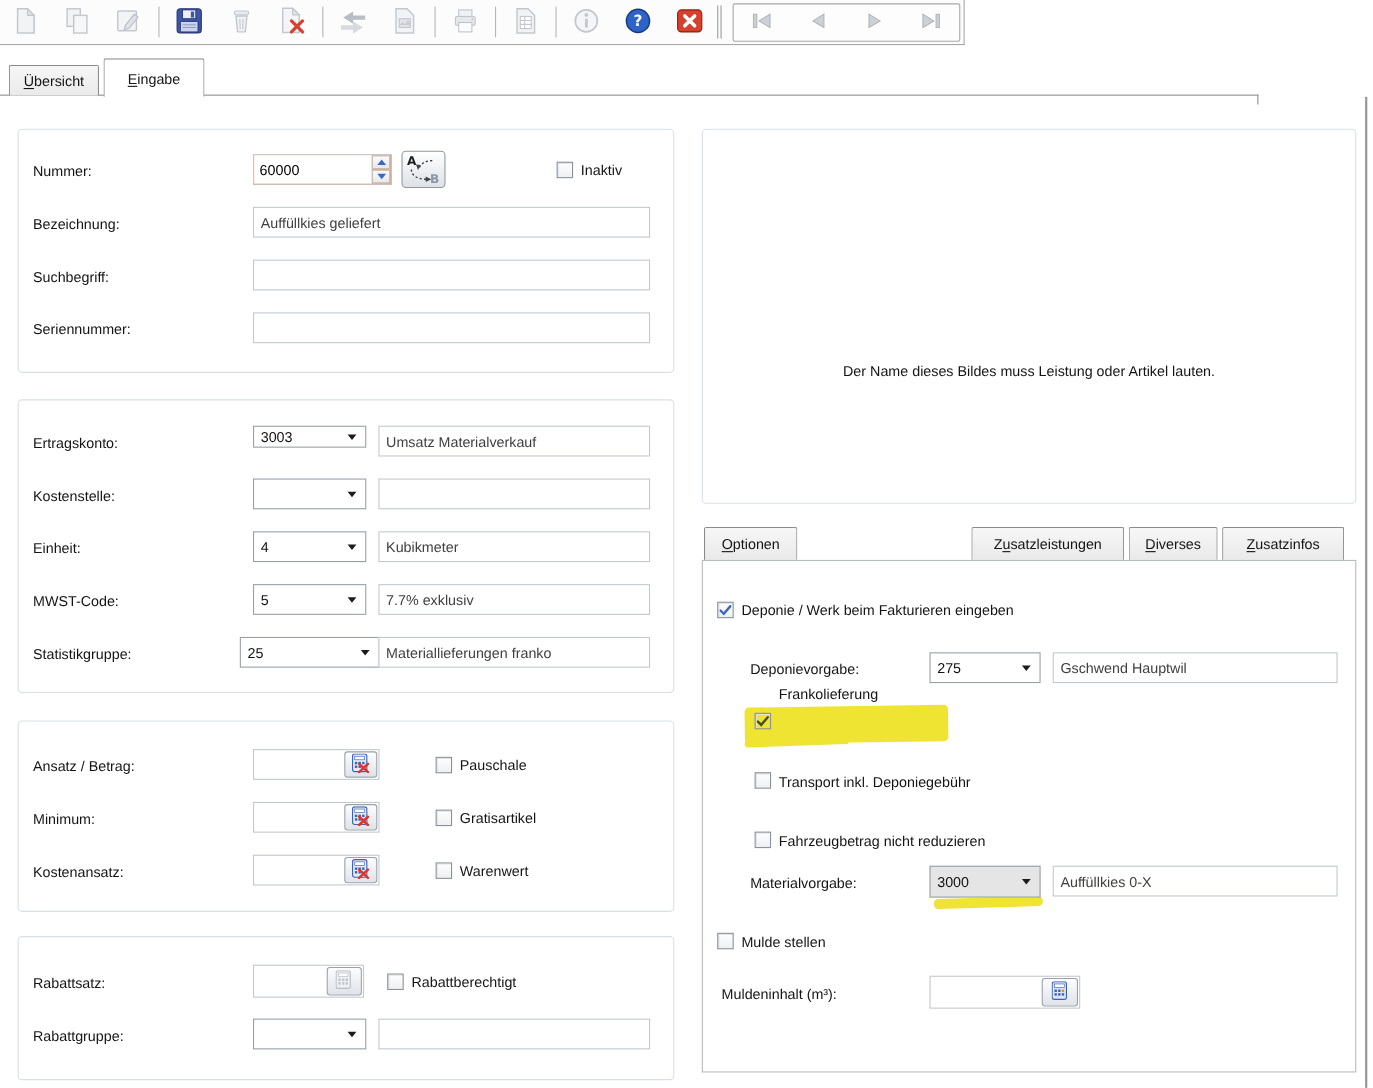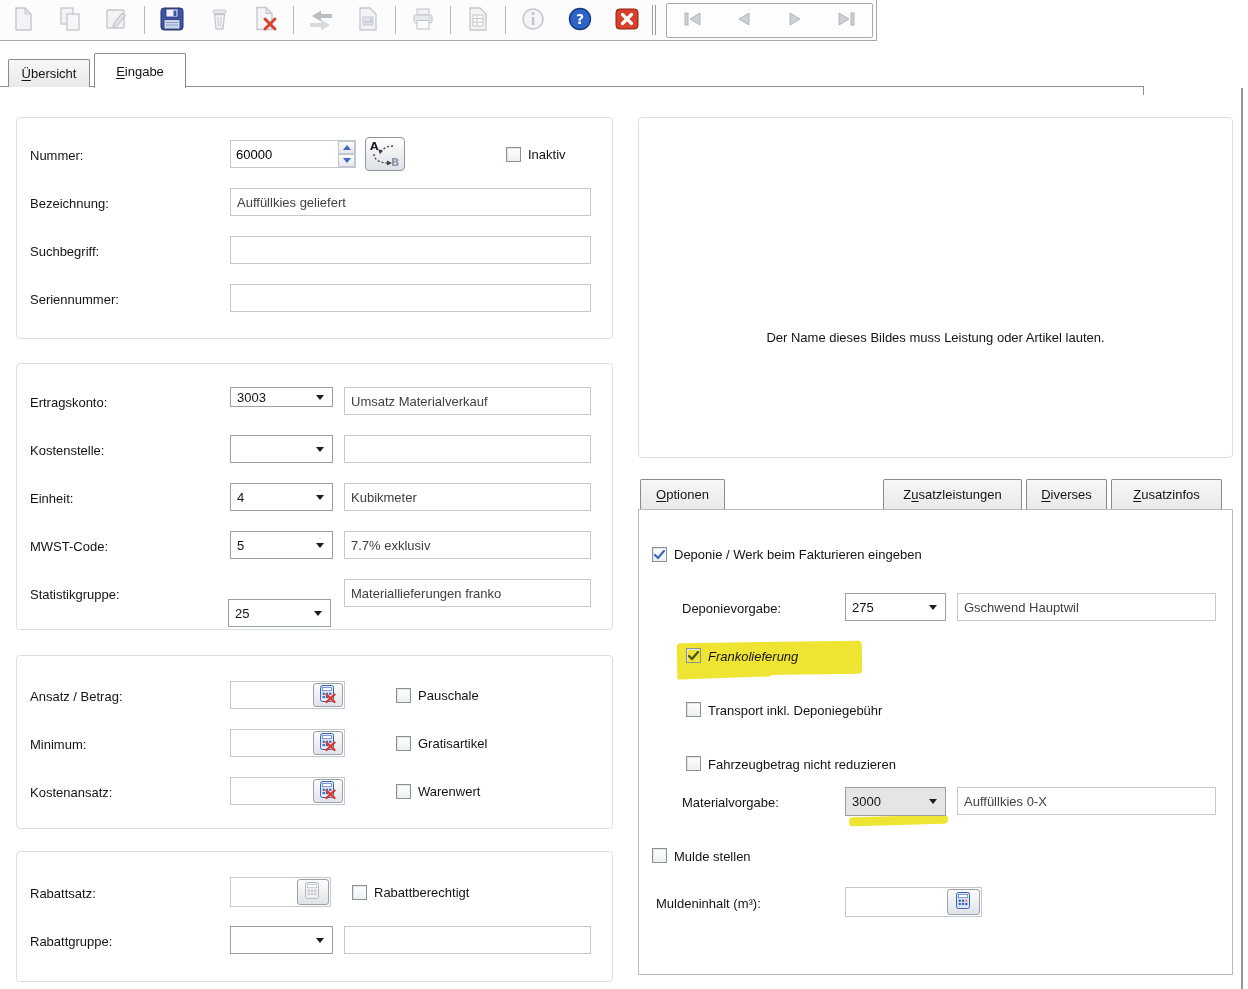--- a/index.html
+++ b/index.html
@@ -283,21 +283,21 @@
   <input class="txt" style="left: 344px; top: 483px; width: 247px; height: 28px;" value="Kubikmeter">
 
   <div class="lbl" style="left:30px;top:539px;">MWST-Code:</div>
   <div class="combo" style="left:230px;top:531px;width:103px;height:28px;">
       <span class="ctext">5</span>
       <span class="arrow"></span>
     </div>
   <input class="txt" style="left: 344px; top: 531px; width: 247px; height: 28px;" value="7.7% exklusiv">
 
   <div class="lbl" style="left:30px;top:587px;">Statistikgruppe:</div>
-  <div class="combo" style="left:228px;top:579px;width:103px;height:28px;margin-top:20px;">
+  <div class="combo" style="left:218px;top:579px;width:127px;height:28px;">
       <span class="ctext">25</span>
       <span class="arrow"></span>
     </div>
   <input class="txt" style="left: 344px; top: 579px; width: 247px; height: 28px;" value="Materiallieferungen franko">
 
   <div class="gbox" style="left:16px;top:655px;width:597px;height:174px;"></div>
 
   <div class="lbl" style="left:30px;top:689px;">Ansatz / Betrag:</div>
   <div class="btnfield" style="left:230px;top:681px;width:115px;height:28px;">
     <input value="" style="">
@@ -432,21 +432,21 @@
     </div>
   <input class="txt" style="left: 957px; top: 593px; width: 259px; height: 28px;" value="Gschwend Hauptwil">
 
   <div class="hl" style="left:677px;top:642px;width:185px;height:33px;border-radius:4px;transform:rotate(-0.8deg);"></div>
   <div class="hl" style="left:677px;top:672px;width:95px;height:6px;border-radius:3px;transform:rotate(-2deg);"></div>
   <span class="cb checked" style="left:686px;top:648px;background:#efe431;">
       <svg width="11" height="10" viewBox="0 0 11 10">
         <path d="M1 5l3 3 6-7" fill="none" stroke="#45520f" stroke-width="2.2" stroke-linecap="round"></path>
       </svg>
     </span>
-  <div class="lbl" style="left:708px;top:649px;font-style:italic;">Frankolieferung</div>
+  <div class="lbl" style="left:708px;top:623px;">Frankolieferung</div>
 
   <span class="cb" style="left:686px;top:702px;">
       <svg width="11" height="10" viewBox="0 0 11 10">
         <path d="M1 5l3 3 6-7" fill="none" stroke="#3f66ba" stroke-width="2.2" stroke-linecap="round"></path>
       </svg>
     </span>
   <div class="lbl" style="left:708px;top:703px;">Transport inkl. Deponiegebühr</div>
 
   <span class="cb" style="left:686px;top:756px;">
       <svg width="11" height="10" viewBox="0 0 11 10">

